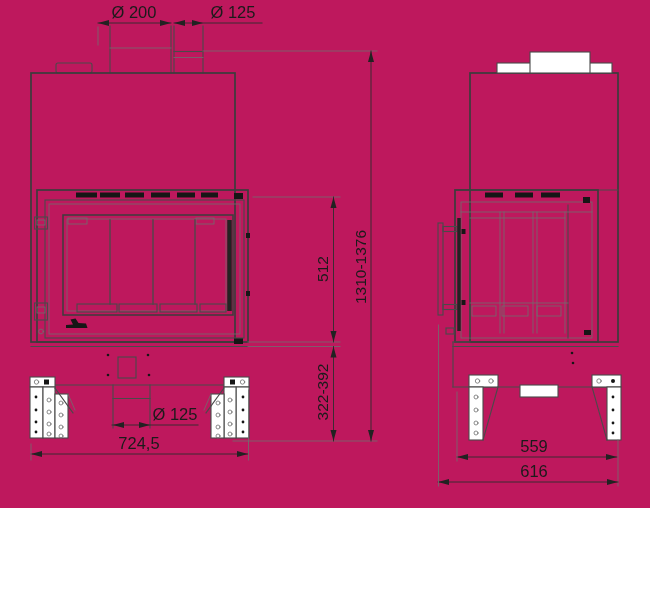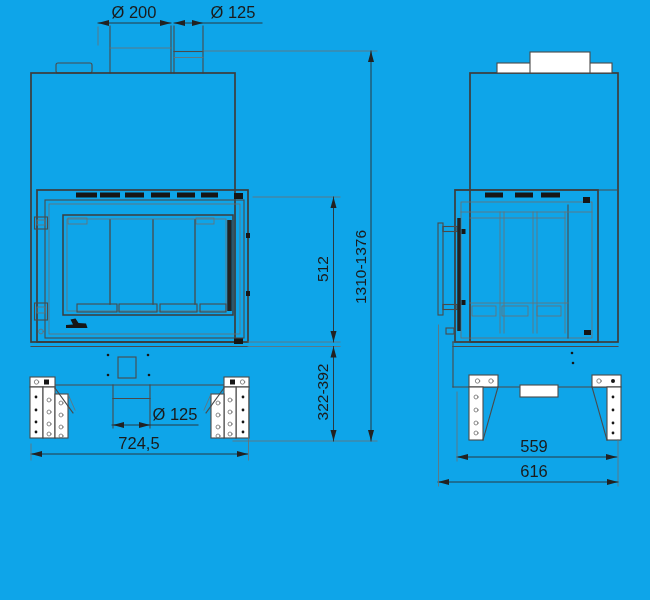--- a/index.html
+++ b/index.html
@@ -1,16 +1,16 @@
 <!DOCTYPE html>
 <html><head>
 <meta charset="utf-8">
 <style>
   html,body{margin:0;padding:0;background:#ffffff;}
-  .page{position:relative;width:650px;height:600px;background:#0ea5e9;overflow:hidden;
+  .page{position:relative;width:650px;height:508px;background:#be185d;overflow:hidden;
         font-family:"Liberation Sans", sans-serif;}
   svg{display:block;}
   .ol{stroke:#3c3c3c;stroke-width:1.7;fill:none;stroke-linecap:square;}
   .ml{stroke:#4a4a4a;stroke-width:1.1;fill:none;stroke-linecap:square;}
   .tl{stroke:#6e6e6e;stroke-width:0.8;fill:none;stroke-linecap:square;}
   .dl{stroke:#2e2e2e;stroke-width:0.9;fill:none;stroke-linecap:square;}
   .dk{fill:#161616;stroke:none;}
   .ar{fill:#222222;stroke:none;}
   .wh{fill:#ffffff;}
   text.dim{font-family:"Liberation Sans", sans-serif;font-size:15.5px;fill:#1b1b1b;}

